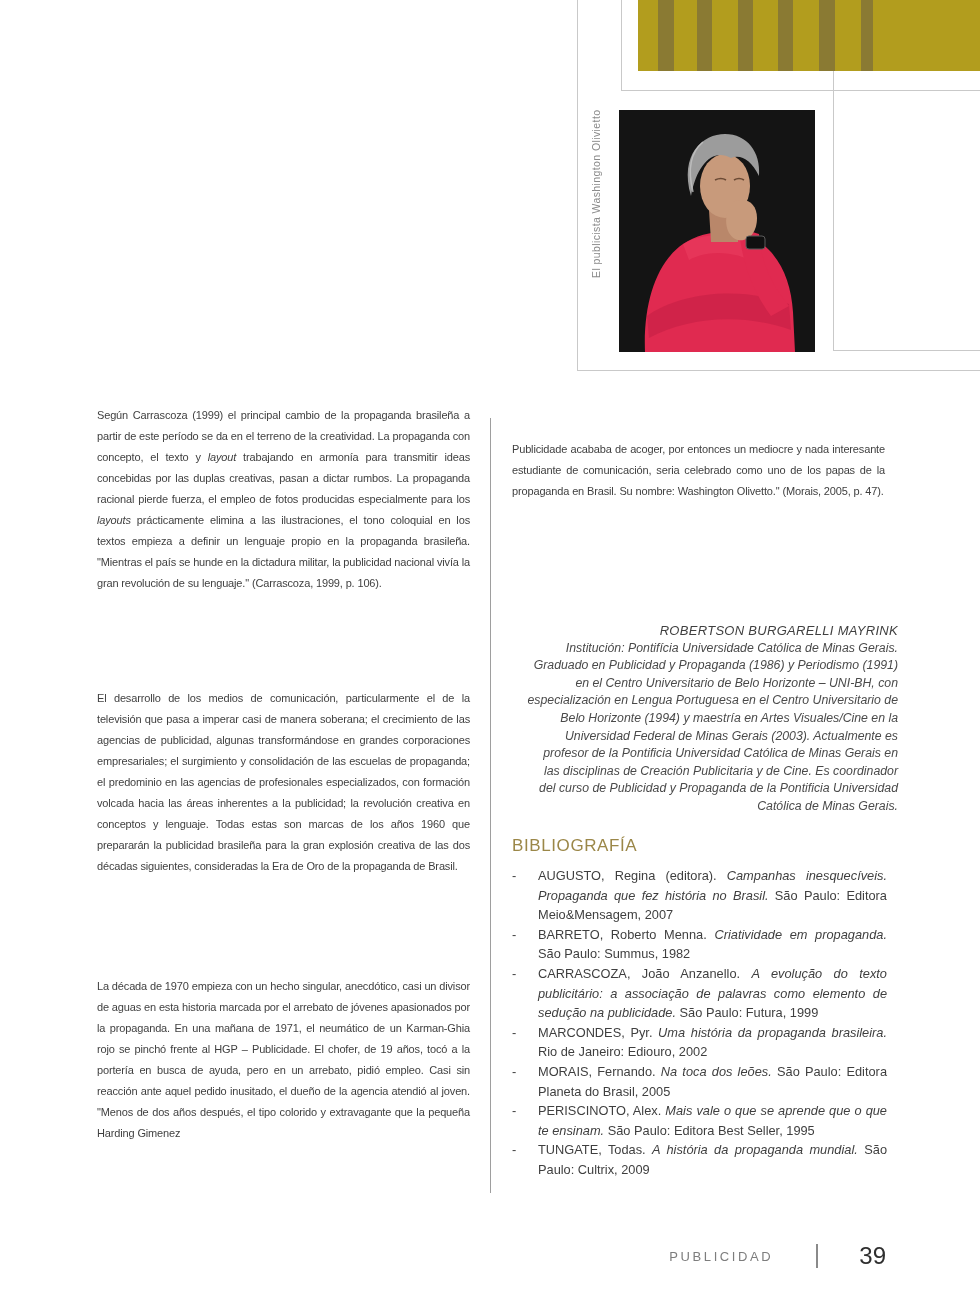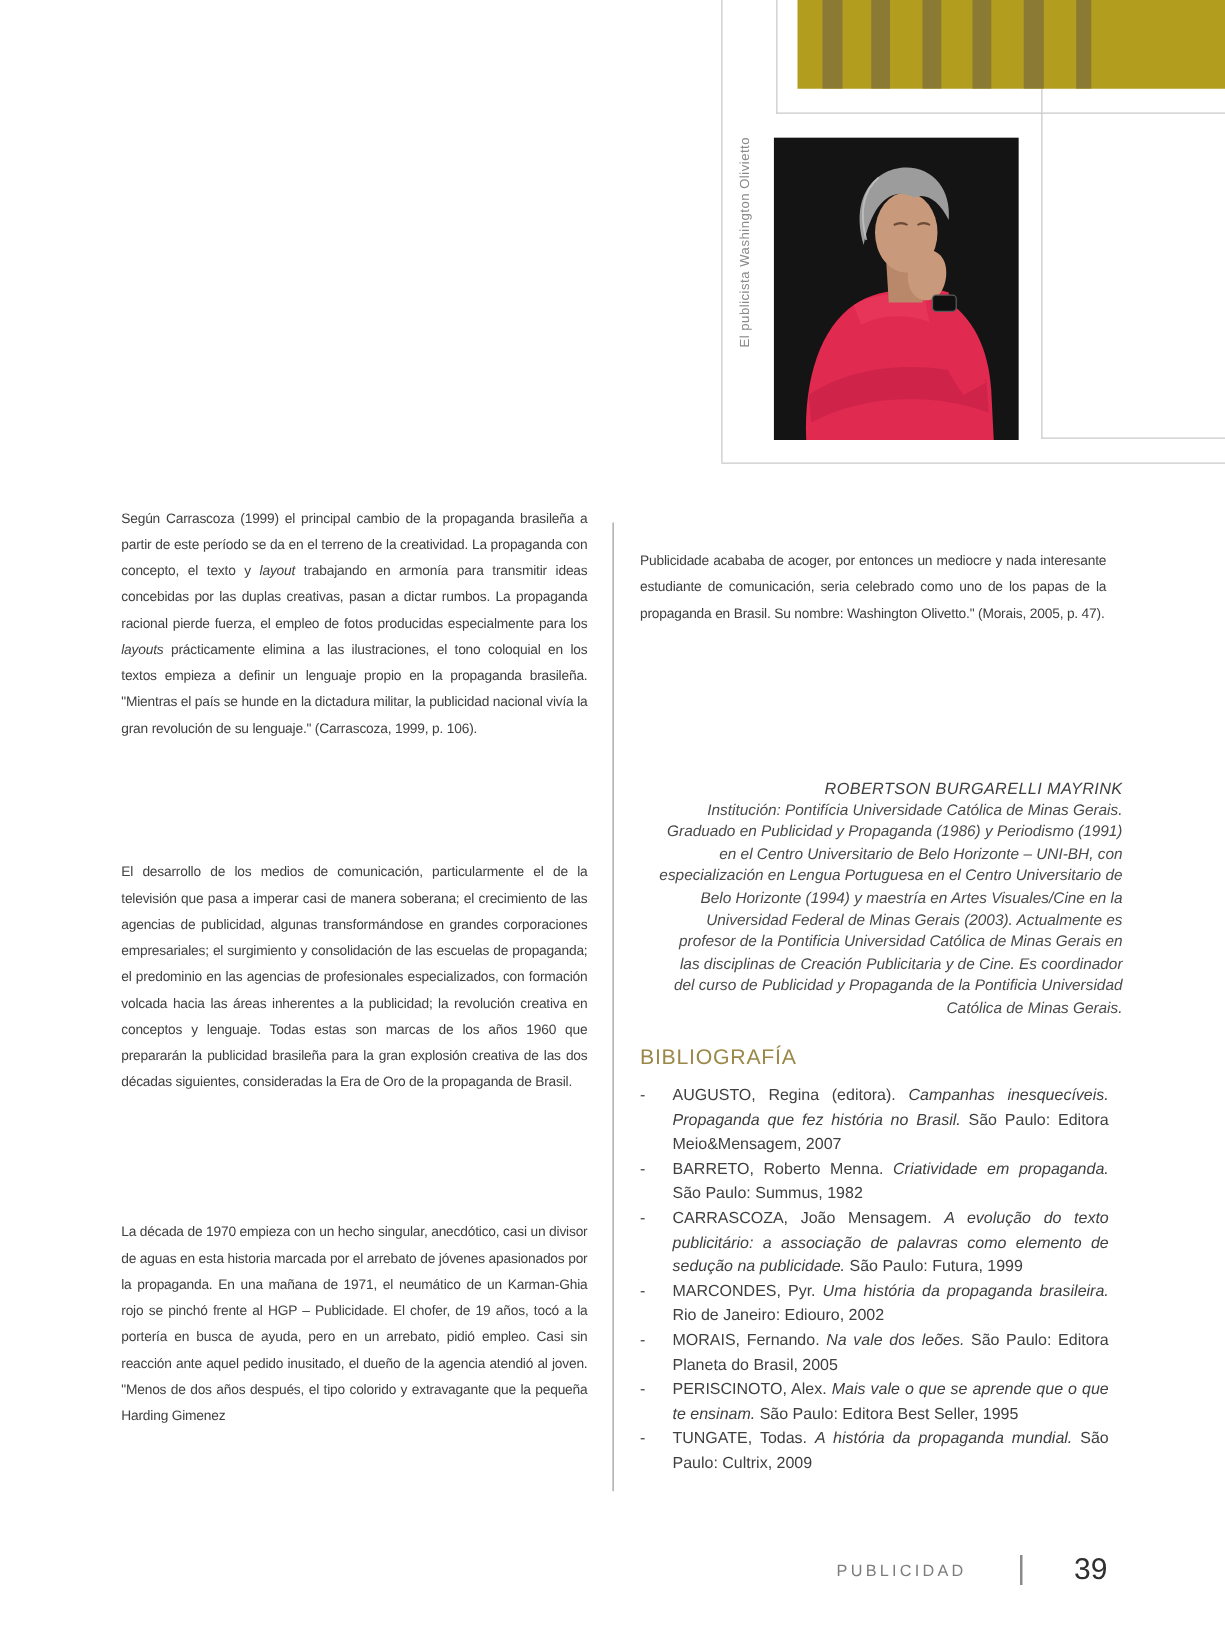--- a/index.html
+++ b/index.html
@@ -109,29 +109,29 @@
       <li>
         <span class="bib-dash">-</span>
         <span class="bib-text"><span>AUGUSTO, Regina (editora). </span><i>Campanhas inesquecíveis. Propaganda que fez história no Brasil.</i><span> São Paulo: Editora Meio&amp;Mensagem, 2007</span></span>
       </li>
       <li>
         <span class="bib-dash">-</span>
         <span class="bib-text"><span>BARRETO, Roberto Menna. </span><i>Criatividade em propaganda.</i><span> São Paulo: Summus, 1982</span></span>
       </li>
       <li>
         <span class="bib-dash">-</span>
-        <span class="bib-text"><span>CARRASCOZA, João Mensagem. </span><i>A evolução do texto publicitário: a associação de palavras como elemento de sedução na publicidade.</i><span> São Paulo: Futura, 1999</span></span>
+        <span class="bib-text"><span>CARRASCOZA, João Anzanello. </span><i>A evolução do texto publicitário: a associação de palavras como elemento de sedução na publicidade.</i><span> São Paulo: Futura, 1999</span></span>
       </li>
       <li>
         <span class="bib-dash">-</span>
         <span class="bib-text"><span>MARCONDES, Pyr. </span><i>Uma história da propaganda brasileira.</i><span> Rio de Janeiro: Ediouro, 2002</span></span>
       </li>
       <li>
         <span class="bib-dash">-</span>
-        <span class="bib-text"><span>MORAIS, Fernando. </span><i>Na vale dos leões.</i><span> São Paulo: Editora Planeta do Brasil, 2005</span></span>
+        <span class="bib-text"><span>MORAIS, Fernando. </span><i>Na toca dos leões.</i><span> São Paulo: Editora Planeta do Brasil, 2005</span></span>
       </li>
       <li>
         <span class="bib-dash">-</span>
         <span class="bib-text"><span>PERISCINOTO, Alex. </span><i>Mais vale o que se aprende que o que te ensinam.</i><span> São Paulo: Editora Best Seller, 1995</span></span>
       </li>
       <li>
         <span class="bib-dash">-</span>
         <span class="bib-text"><span>TUNGATE, Todas. </span><i>A história da propaganda mundial.</i><span> São Paulo: Cultrix, 2009</span></span>
       </li>
     </ul>

